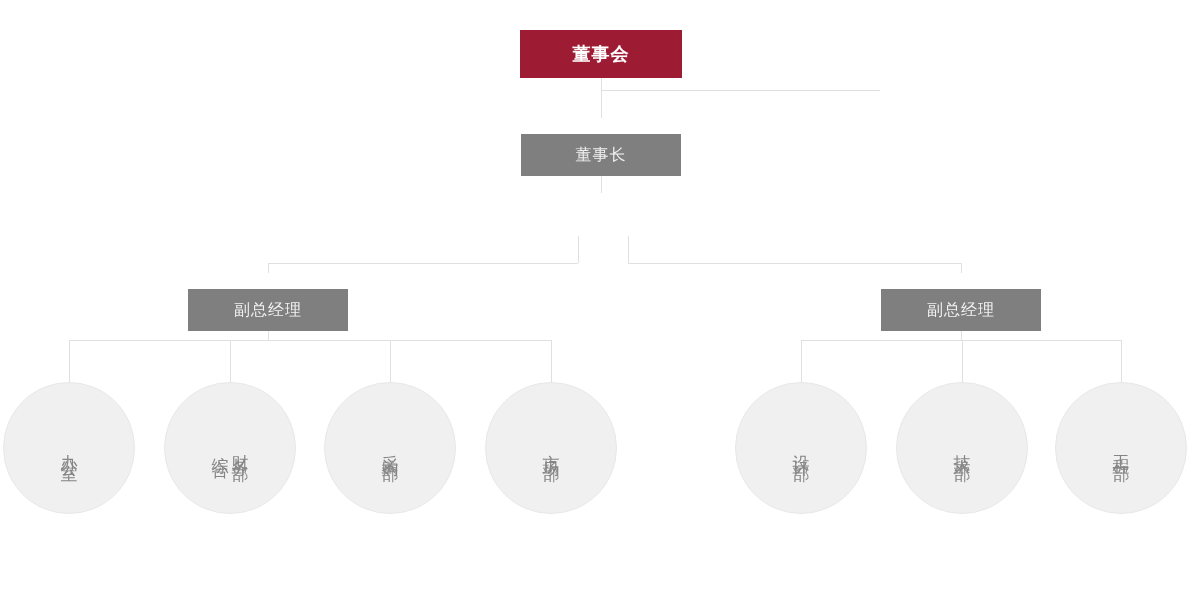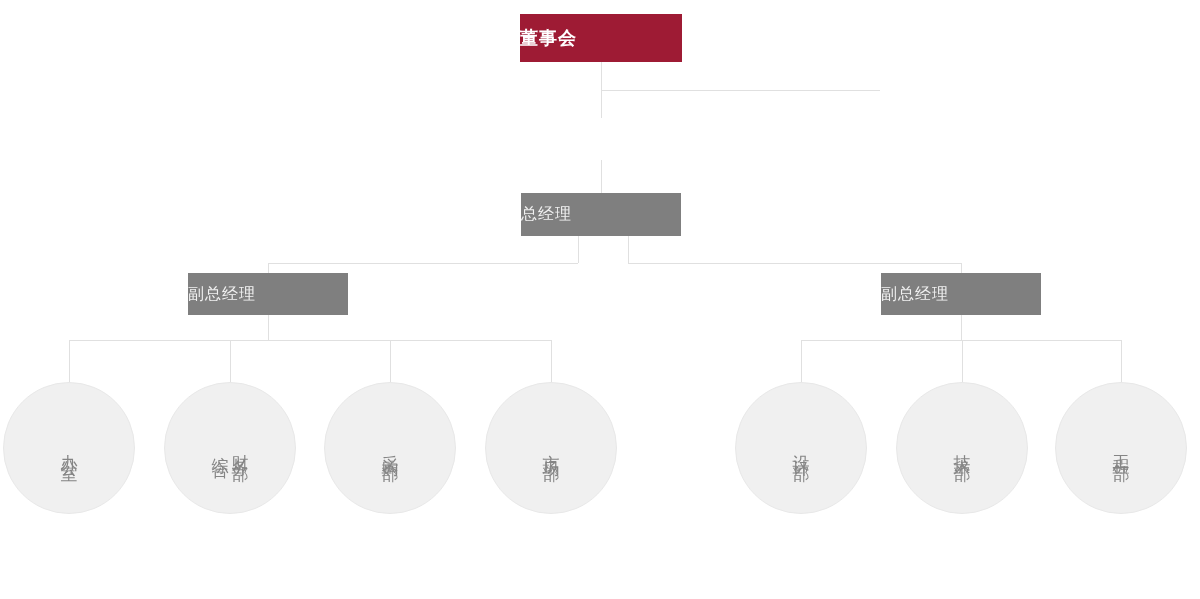--- a/index.html
+++ b/index.html
@@ -13,23 +13,23 @@
   }
   html,body{margin:0;padding:0;background:#ffffff;}
   body{font-family:"Liberation Sans","DejaVu Sans",sans-serif;}
   .canvas{
     position:relative;width:1200px;height:599px;background:#ffffff;overflow:hidden;
   }
   .line{position:absolute;background:var(--line);}
   .line.v{width:1px;}
   .line.h{height:1px;}
   .node{
-    position:absolute;display:flex;align-items:center;
+    position:absolute;display:flex;align-items:center;justify-content:center;
     background:var(--secondary);color:var(--box-text);
-    font-size:16px;letter-spacing:1px;
+    font-size:16px;letter-spacing:1px;margin-top:16px;
   }
   .node.primary{
     background:var(--primary);color:#ffffff;font-weight:bold;font-size:18px;
   }
   .circle{
     position:absolute;width:132px;height:132px;border-radius:50%;
     background:var(--circle-fill);border:1px solid var(--circle-border);
     box-sizing:border-box;top:382px;
     display:flex;align-items:center;justify-content:center;
   }
@@ -66,24 +66,24 @@
   <div class="line v" style="left:551px;top:340px;height:42px"></div>
   <div class="line v" style="left:801px;top:340px;height:42px"></div>
   <div class="line v" style="left:962px;top:340px;height:42px"></div>
   <div class="line v" style="left:1121px;top:340px;height:42px"></div>
 
   <div class="node primary" style="left:520px;top:14px;width:162px;height:48px">
     <span>董事会</span>
   </div>
 
 
+  <div class="node" style="left:521px;top:118px;width:160px;height:42px">
+    <span>董事长</span>
+  </div>
 
-  <div class="node" style="left:521px;top:193px;width:160px;height:43px">
-    <span>总经理</span>
-  </div>
 
   <div class="node" style="left:188px;top:273px;width:160px;height:42px">
     <span>副总经理</span>
   </div>
 
   <div class="node" style="left:881px;top:273px;width:160px;height:42px">
     <span>副总经理</span>
   </div>
 
   <div class="circle" style="left:3px">

